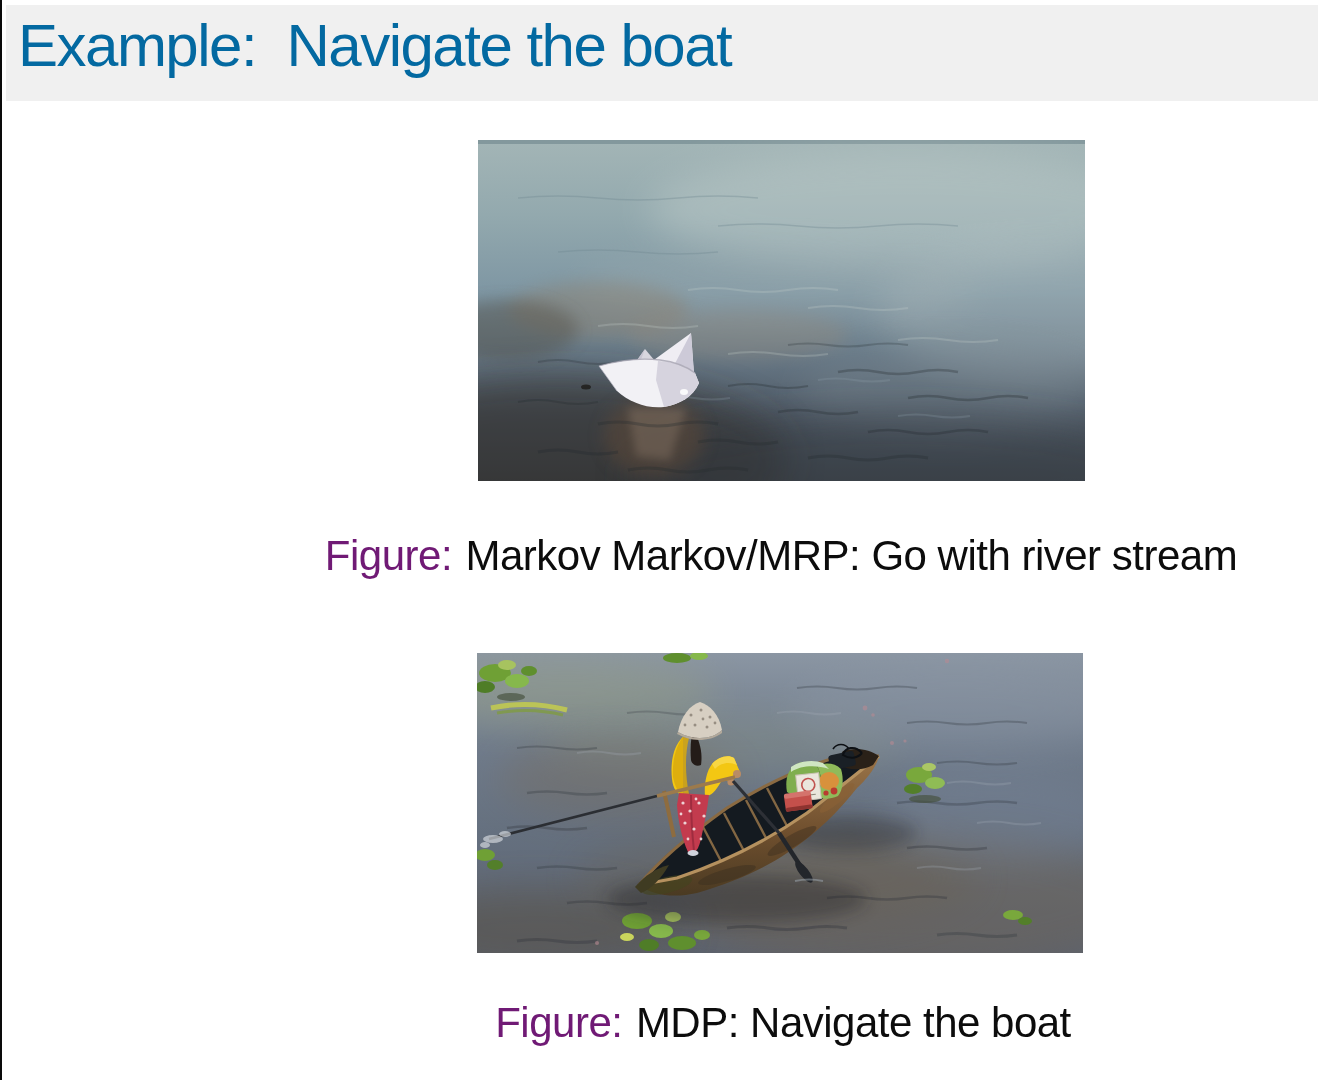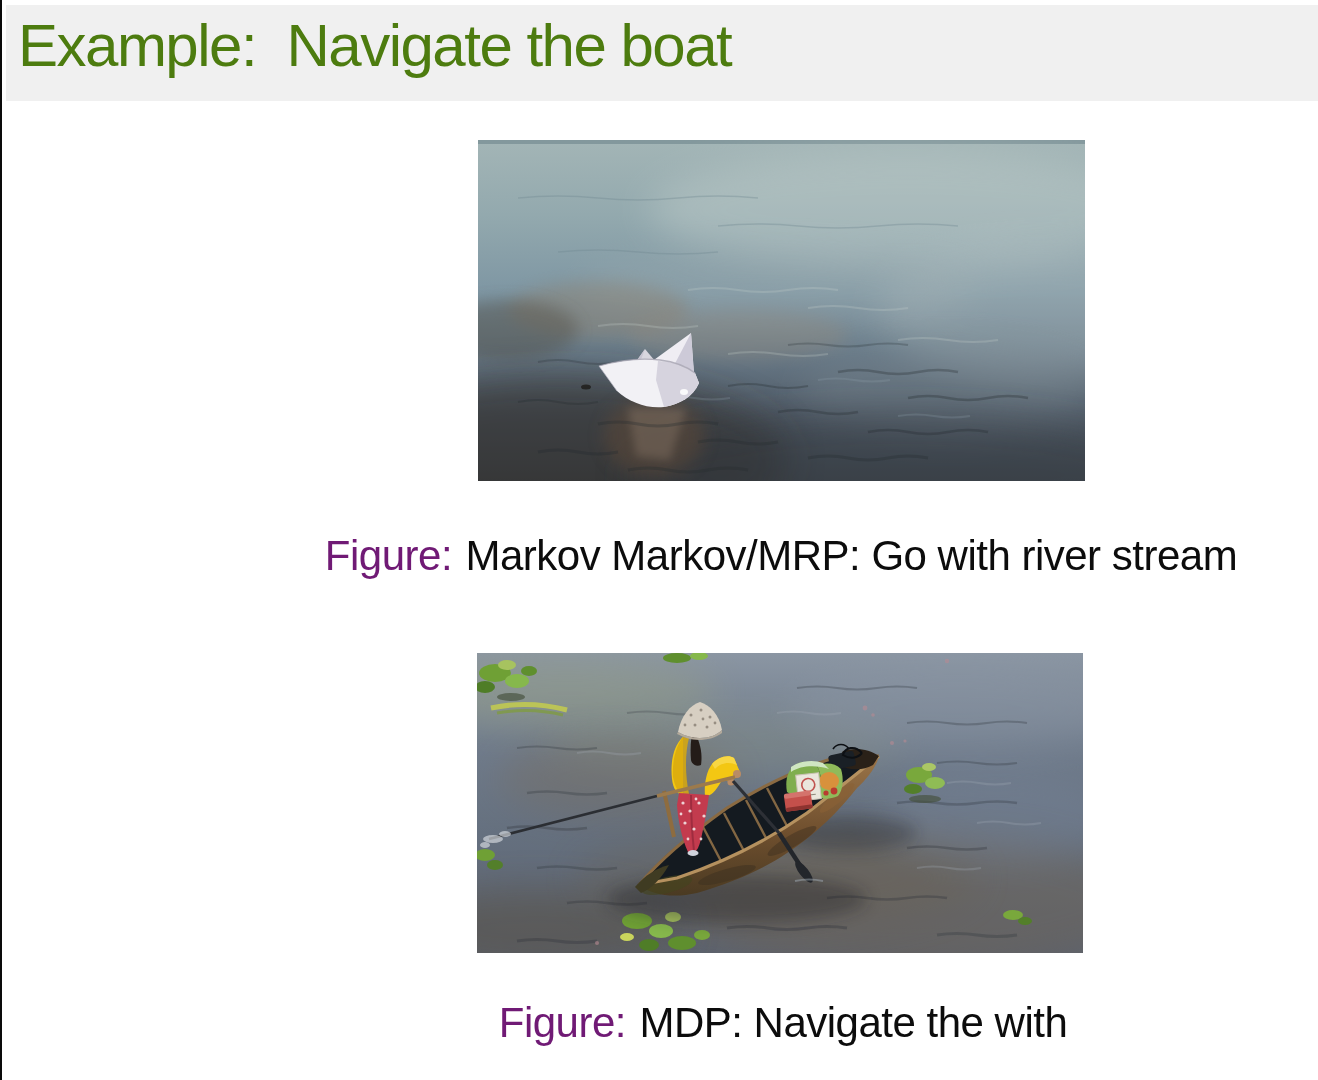--- a/index.html
+++ b/index.html
@@ -9,21 +9,21 @@
   }
   .left-border{
     position:absolute;left:0;top:0;width:2px;height:1080px;background:#0a0a0a;
   }
   .frametitle{
     position:absolute;left:6px;top:5px;right:0;height:96px;
     background:#f0f0f0;
   }
   .frametitle h1{
     margin:0;position:absolute;left:12px;top:11px;
-    font-size:60px;font-weight:500;letter-spacing:-1.5px;color:#4d7c0f;
+    font-size:60px;font-weight:500;letter-spacing:-1.5px;color:#0369a1;
     white-space:pre;line-height:1;
   }
   .photo{position:absolute;display:block;line-height:0;}
   .photo svg{display:block;}
   .photo1{left:478px;top:140px;width:607px;height:341px;}
   .photo2{left:477px;top:653px;width:606px;height:300px;}
   .caption{
     position:absolute;white-space:nowrap;transform:translateX(-50%);
     font-size:42px;letter-spacing:-0.5px;line-height:1.15;color:#0c0c0c;
   }
@@ -371,17 +371,17 @@
 
           <line x1="258" y1="124" x2="180" y2="143" stroke="#9c7a4c" stroke-width="3.6"></line>
           <line x1="256" y1="128" x2="302" y2="180" stroke="#2d3036" stroke-width="3.2"></line>
           <line x1="302" y1="180" x2="328" y2="220" stroke="#23262b" stroke-width="4.4"></line>
           <ellipse cx="327" cy="219" rx="13" ry="4.6" fill="#23262b" transform="rotate(52 327 219)"></ellipse>
           <path d="M318,228 q14,-3 28,0" stroke="#9fa9b4" stroke-width="2" fill="none" opacity="0.5"></path>
         </g>
       </svg>
     </div>
     <figcaption class="caption cap2">
-      <span class="cap-label">Figure:</span><span>MDP: Navigate the with</span>
+      <span class="cap-label">Figure:</span><span>MDP: Navigate the boat</span>
     </figcaption>
   </figure>
 
 </div>
 
 </body></html>

